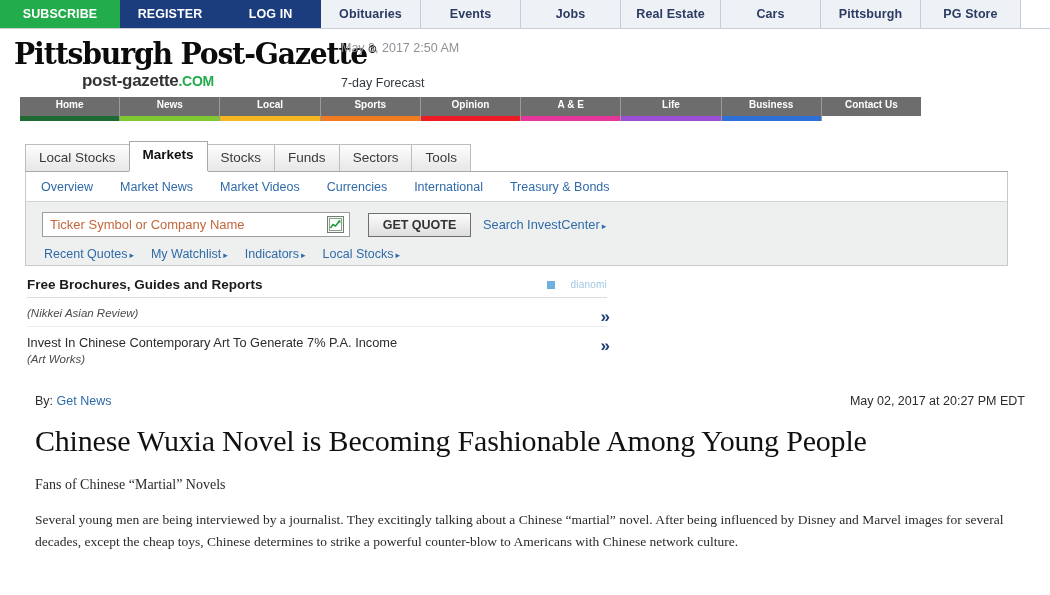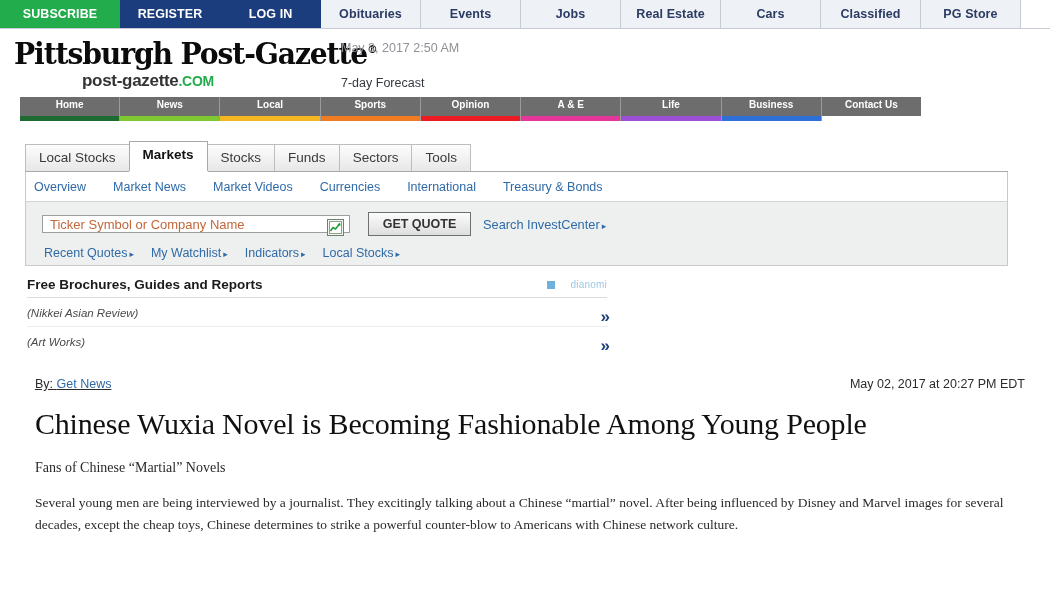--- a/index.html
+++ b/index.html
@@ -133,21 +133,21 @@
     z-index: 3;
     border-color: #a9a9a9;
     box-shadow: 0 1px 0 #fff;
   }
   .tab.spacer-tab { flex: 1; border: none; background: transparent; cursor: default; }
 
   .subnav {
     display: flex;
     align-items: center;
     height: 30px;
-    padding-left: 8px;
+    padding-left: 15px;
     background: #ffffff;
     border-left: 1px solid #c9c9c9;
     border-right: 1px solid #c9c9c9;
     border-bottom: 1px solid #d4d4d4;
   }
   .subnav a {
     font-size: 12.5px;
     color: #2f6aa8;
     margin-right: 27px;
     cursor: pointer;
@@ -158,21 +158,21 @@
     padding: 10px 0 8px 16px;
     background: #eef0ef;
     border-left: 1px solid #c9c9c9;
     border-right: 1px solid #c9c9c9;
     border-bottom: 1px solid #c9c9c9;
     height: 64px;
   }
   .quoterow { display: flex; align-items: center; }
   .ticker-wrap {
     position: relative;
-    width: 308px; height: 18px;
+    width: 308px; height: 25px;
     background: #ffffff;
     border: 1px solid #9d9d9d;
     display: flex; align-items: center;
   }
   .ticker-input {
     border: none; outline: none;
     width: 272px; height: 21px;
     margin-left: 7px;
     font-size: 13px;
     font-family: "Liberation Sans", sans-serif;
@@ -232,21 +232,21 @@
   .broch-src { font-size: 11.5px; color: #4a4a4a; font-style: italic; line-height: 16px; }
   .broch-arrow {
     position: absolute; right: 0; top: 9px;
     font-size: 17px; font-weight: bold; color: #1d3f77;
     letter-spacing: -3px; cursor: pointer;
   }
 
   
   .article { margin-left: 35px; margin-top: 22px; width: 990px; }
   .byline-row { display: flex; justify-content: space-between; align-items: baseline; }
-  .byline { font-size: 12.5px; color: #2b2b2b; text-decoration: underline; }
+  .byline { font-size: 12.5px; color: #2b2b2b; }
   .byline .author { color: #2f6aa8; cursor: pointer; }
   .pubdate { font-size: 12.5px; color: #2b2b2b; }
   .headline {
     margin-top: 14px;
     font-family: "Liberation Serif", "DejaVu Serif", serif;
     font-size: 30px;
     font-weight: normal;
     color: #111111;
     letter-spacing: -.2px;
     line-height: 38px;
@@ -284,21 +284,21 @@
   <div class="util-item plain">
       <span>Jobs</span>
     </div>
   <div class="util-item plain">
       <span>Real Estate</span>
     </div>
   <div class="util-item plain">
       <span>Cars</span>
     </div>
   <div class="util-item plain">
-      <span>Classified</span>
+      <span>Pittsburgh</span>
     </div>
   <div class="util-item plain">
       <span>PG Store</span>
     </div>
   <div class="util-item util-spacer"></div>
 </div>
 
 <div class="masthead">
   <div class="logo-block">
     <div class="logo-title"><span>Pittsburgh Post-Gazette</span><sup>®</sup></div>
@@ -400,20 +400,21 @@
       <span>dianomi</span>
     </div>
   </div>
 
   <div class="broch-item">
     <div class="broch-src">(Nikkei Asian Review)</div>
     <div class="broch-arrow">»</div>
   </div>
 
   <div class="broch-item">
+    <div class="broch-text">Invest In Chinese Contemporary Art To Generate 7% P.A. Income</div>
     <div class="broch-src">(Art Works)</div>
     <div class="broch-arrow">»</div>
   </div>
 </div>
 
 <div class="article">
   <div class="byline-row">
     <div class="byline">
       <span>By:</span>
       <span class="author">Get News</span>

